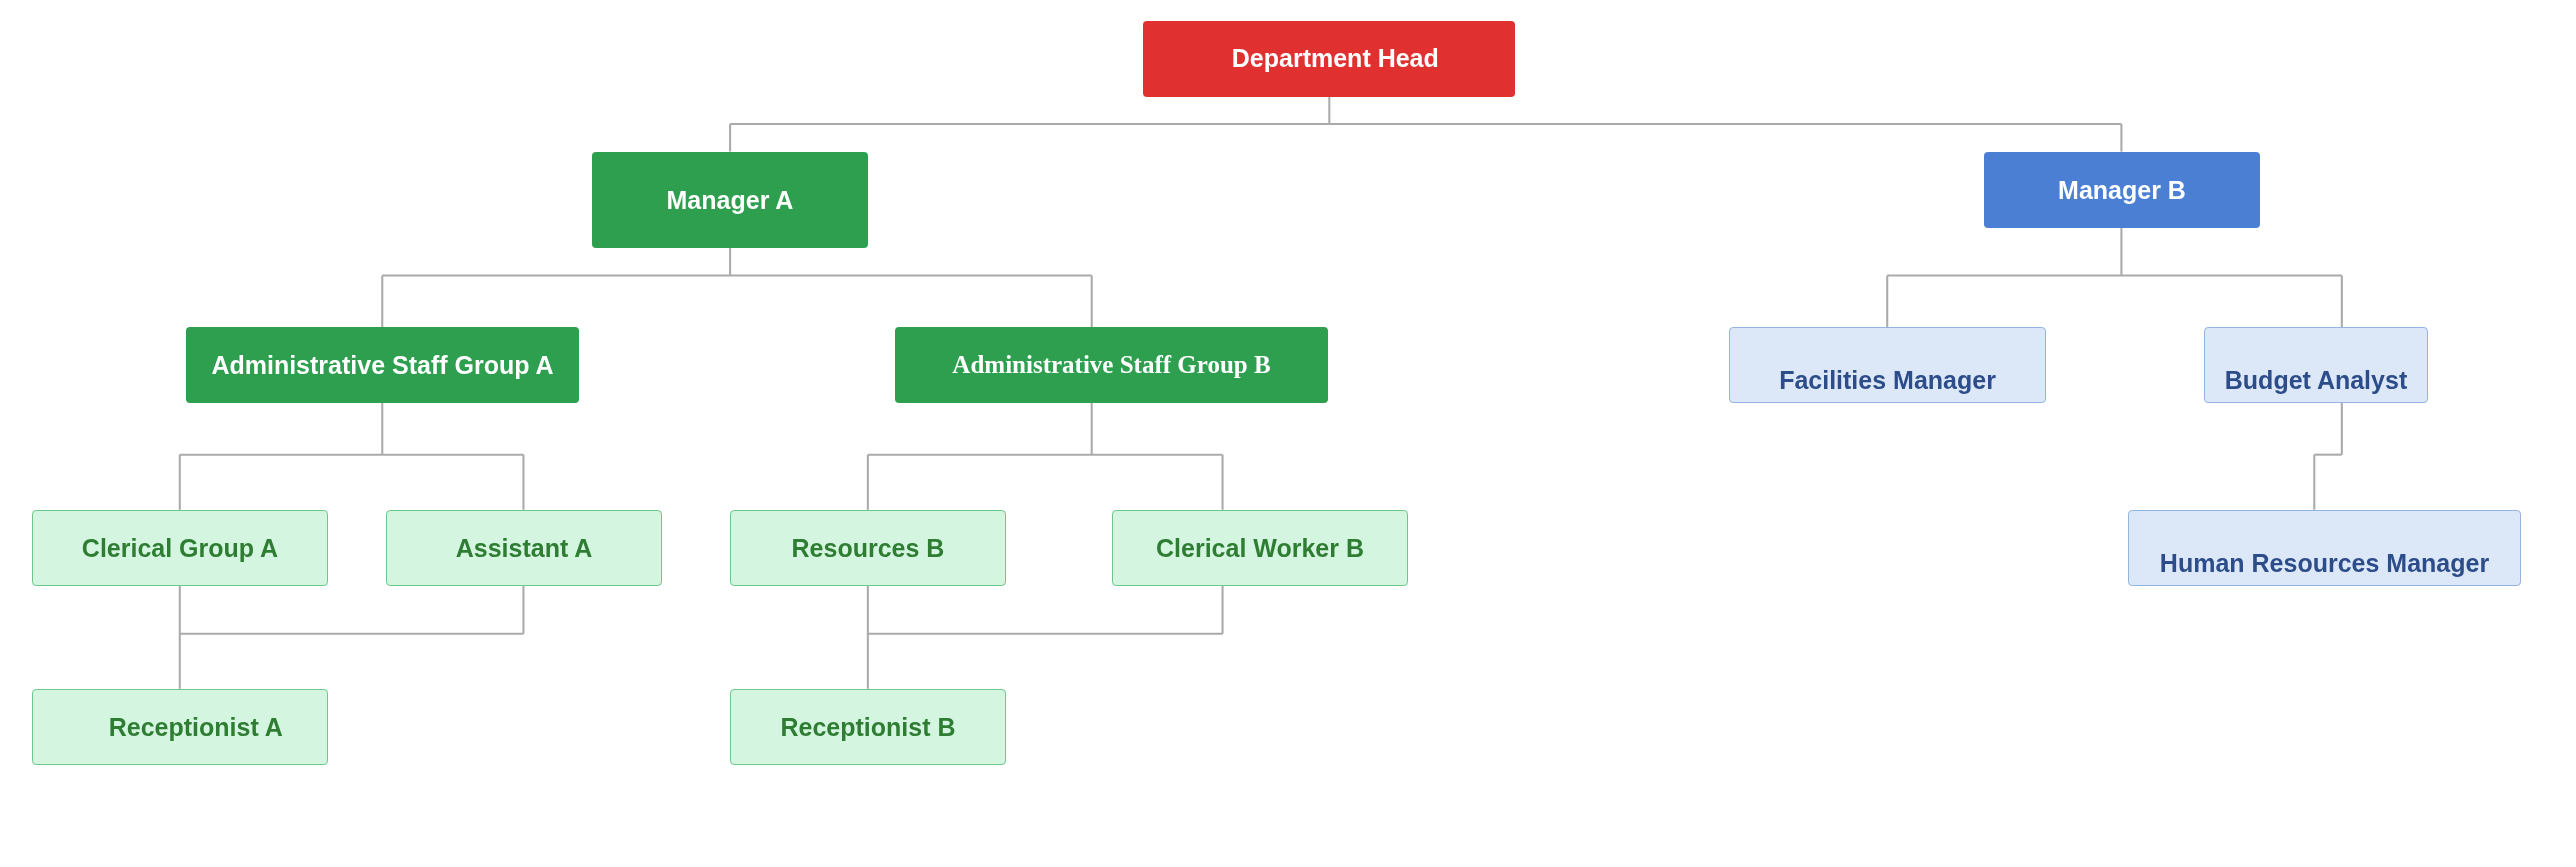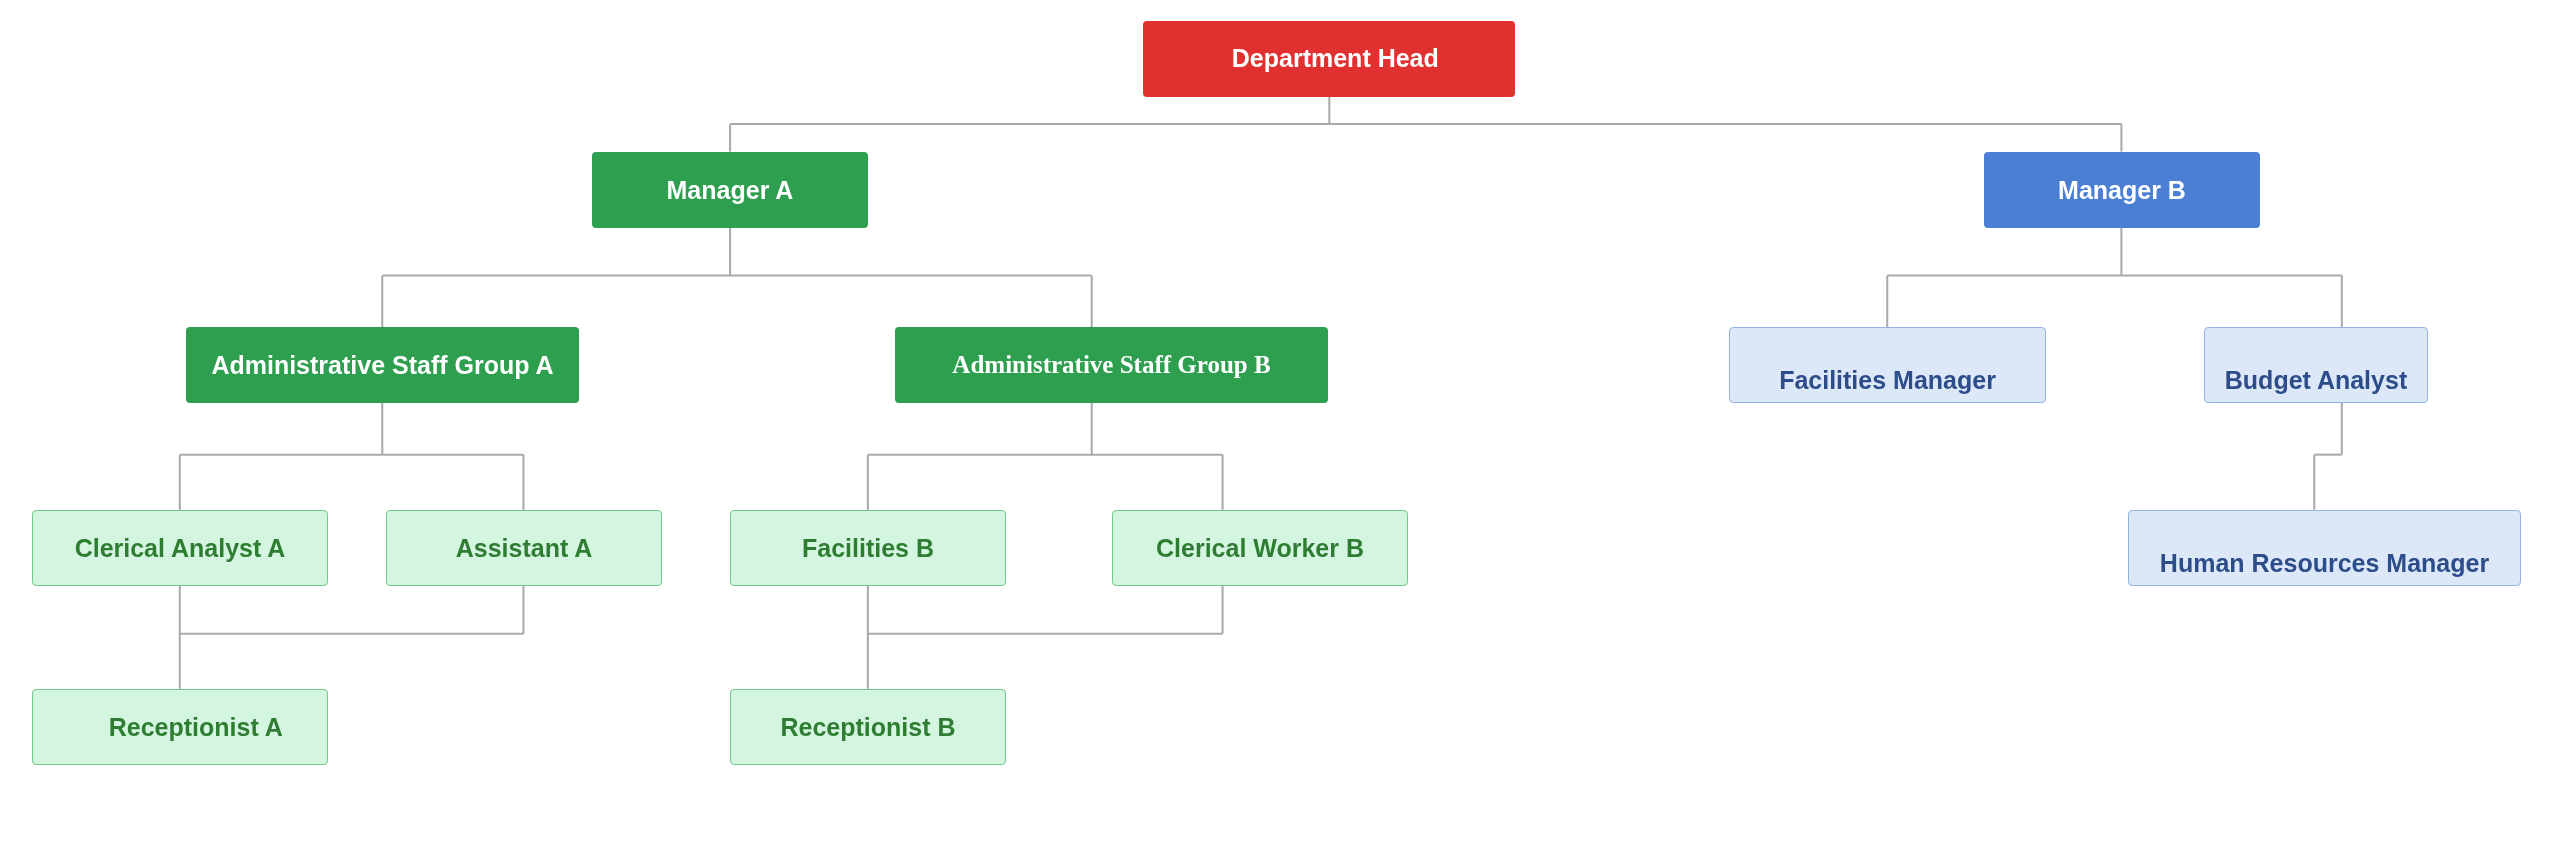--- a/index.html
+++ b/index.html
@@ -113,21 +113,21 @@
 
     <line x1="1260" y1="850" x2="1260" y2="1000" stroke="#aaa" stroke-width="3"></line>
     <line x1="1260" y1="920" x2="1775" y2="920" stroke="#aaa" stroke-width="3"></line>
     <line x1="1775" y1="850" x2="1775" y2="920" stroke="#aaa" stroke-width="3"></line>
   </svg>
 
   <div class="node node-red" style="left:1143px; top:20.7px; width:372px; height:76px;">
     <span>Department Head</span>
   </div>
 
-  <div class="node node-green-dark" style="left:592px; top:152px; width:276px; height:76px;">
+  <div class="node node-green-dark" style="left:592px; top:152px; width:276px; height:96px;">
     <span>Manager A</span>
   </div>
 
   <div class="node node-blue" style="left:1984px; top:152px; width:276px; height:76px;">
     <span>Manager B</span>
   </div>
 
   <div class="node node-green-dark" style="left:186px; top:327px; width:393px; height:76px;">
     <span>Administrative Staff Group A</span>
   </div>
@@ -138,29 +138,29 @@
 
   <div class="node node-blue-light" style="left:1729px; top:327px; width:317px; height:76px;">
     <span>Facilities Manager</span>
   </div>
 
   <div class="node node-blue-light" style="left:2204px; top:327px; width:224px; height:76px;">
     <span>Budget Analyst</span>
   </div>
 
   <div class="node node-green-light" style="left:32px; top:510px; width:296px; height:76px;">
-    <span>Clerical Analyst A</span>
+    <span>Clerical Group A</span>
   </div>
 
   <div class="node node-green-light" style="left:386px; top:510px; width:276px; height:76px;">
     <span>Assistant A</span>
   </div>
 
   <div class="node node-green-light" style="left:730px; top:510px; width:276px; height:76px;">
-    <span>Facilities B</span>
+    <span>Resources B</span>
   </div>
 
   <div class="node node-green-light" style="left:1112px; top:510px; width:296px; height:76px;">
     <span>Clerical Worker B</span>
   </div>
 
   <div class="node node-blue-light" style="left:2128px; top:510px; width:393px; height:76px;">
     <span>Human Resources Manager</span>
   </div>
 

